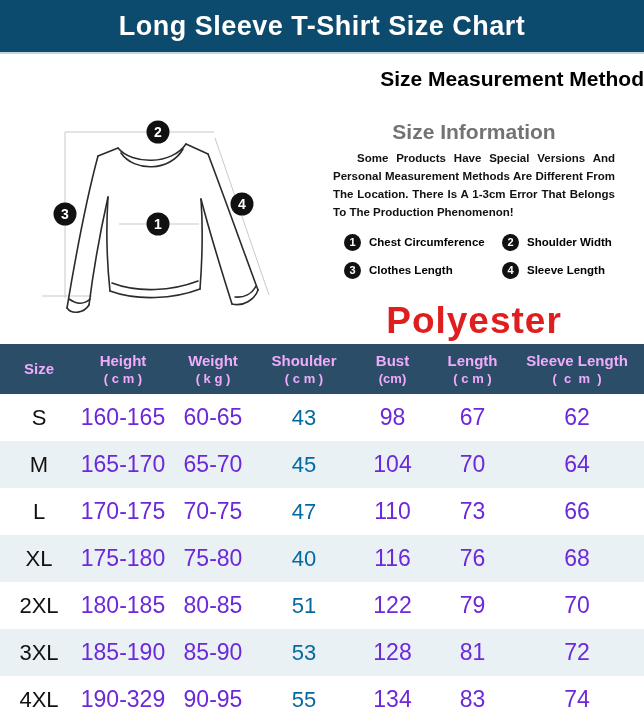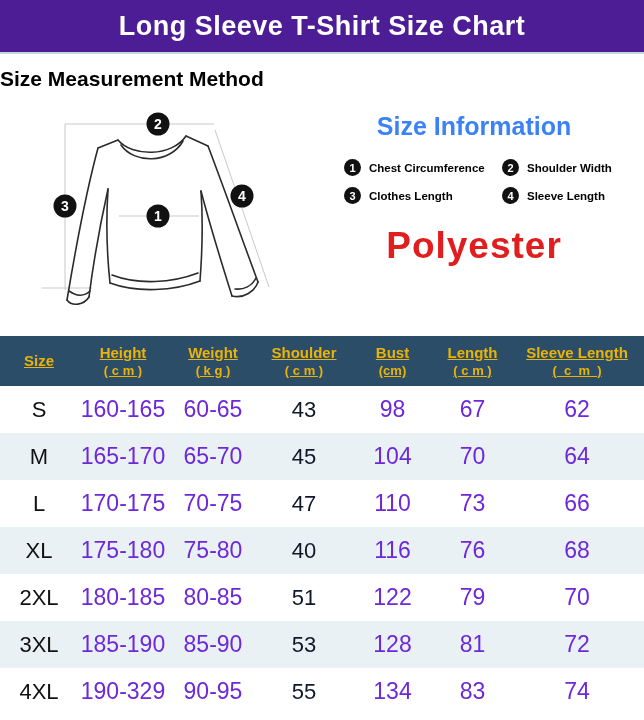--- a/index.html
+++ b/index.html
@@ -5,42 +5,42 @@
   html, body { margin: 0; padding: 0; background: #ffffff; }
   body {
     width: 644px; height: 720px; overflow: hidden;
     font-family: "Liberation Sans", sans-serif;
     -webkit-font-smoothing: antialiased;
   }
   .page { width: 644px; height: 720px; position: relative; background: #fff; }
 
   
   .banner {
-    height: 52px; background: #4c1d95; border-bottom: 2px solid #c6d6de;
+    height: 52px; background: #0c4a6e; border-bottom: 2px solid #c6d6de;
     display: flex; align-items: center; justify-content: center;
   }
   .banner-title {
     color: #ffffff; font-size: 27px; font-weight: bold;
     letter-spacing: 0.5px; margin: 0;
   }
 
   
   .method-heading {
-    text-align: left; font-size: 21px; font-weight: bold; color: #000;
-    margin: 13px 0 5px 0;
+    text-align: right; font-size: 21px; font-weight: bold; color: #000;
+    margin: 13px 0 13px 0;
   }
 
   
   .content-row { display: flex; height: 240px; }
   .diagram-wrap { width: 330px; padding: 4px 0 0 22px; box-sizing: border-box; }
   .info-panel {
     width: 314px; box-sizing: border-box; padding: 16px 30px 0 4px;
     display: flex; flex-direction: column; align-items: center;
   }
-  .info-heading { font-size: 25px; font-weight: bold; color: #3b82f6; margin: 0 0 6px 0; }
+  .info-heading { font-size: 21px; font-weight: bold; color: #737373; margin: 0 0 6px 0; }
   .info-body {
     width: 282px; margin: 0; font-size: 11.5px; font-weight: bold; color: #111;
     line-height: 1.56; text-align: justify; text-indent: 24px;
   }
   .legend {
     display: grid; grid-template-columns: 158px auto; row-gap: 11px;
     margin-top: 12px; align-self: flex-start; margin-left: 10px;
   }
   .legend-item { display: flex; align-items: center; gap: 8px; font-size: 11.5px; font-weight: bold; color: #000; }
   .num-badge {
@@ -49,31 +49,31 @@
     font-size: 11px; font-weight: bold; flex: 0 0 17px;
   }
   .material {
     color: #e01e1e; font-size: 37px; font-weight: bold;
     margin-top: 21px; letter-spacing: 1px;
   }
 
   
   table.size-table { width: 644px; border-collapse: collapse; table-layout: fixed; }
   .size-table thead th {
-    background: #2b4d68; color: #eab308; height: 50px; padding: 0;
-    vertical-align: middle; text-align: center; text-decoration: underline;
+    background: #2b4d68; color: #f0abfc; height: 50px; padding: 0;
+    vertical-align: middle; text-align: center;
   }
   .col-label { font-size: 15px; font-weight: bold; line-height: 1.25; }
   .col-unit  { font-size: 13px; font-weight: bold; line-height: 1.2; white-space: pre; }
   .size-table tbody td {
     height: 47px; text-align: center; vertical-align: middle;
     font-size: 23px; color: #6d28d9; padding: 0;
   }
   .size-table tbody td:first-child { font-size: 22px; color: #111; }
-  .size-table tbody td:nth-child(4) { color: #0f172a; font-size: 22px; }
+  .size-table tbody td:nth-child(4) { color: #0369a1; font-size: 22px; }
   .size-table tbody tr:nth-child(even) { background: #e9f1f4; }
 
   
   .shirt-line { fill: none; stroke: #2b2b2b; stroke-width: 1.6; stroke-linecap: round; }
   .guide-line { fill: none; stroke: #c9c9c9; stroke-width: 1; }
   .svg-badge-circle { fill: #111111; }
   .svg-badge-num { fill: #ffffff; font-family: "Liberation Sans", sans-serif; font-size: 14px; font-weight: bold; text-anchor: middle; }
 </style>
 </head>
 <body>
@@ -128,20 +128,21 @@
         </g>
         <g>
           <circle class="svg-badge-circle" cx="220" cy="96" r="11.5"></circle>
           <text class="svg-badge-num" x="220" y="101">4</text>
         </g>
       </svg>
     </div>
 
     <div class="info-panel">
       <h3 class="info-heading">Size Information</h3>
+      <p class="info-body">Some Products Have Special Versions And Personal Measurement Methods Are Different From The Location. There Is A 1-3cm Error That Belongs To The Production Phenomenon!</p>
       <div class="legend">
         <div class="legend-item">
           <span class="num-badge">1</span>
           <span>Chest Circumference</span>
         </div>
         <div class="legend-item">
           <span class="num-badge">2</span>
           <span>Shoulder Width</span>
         </div>
         <div class="legend-item">

